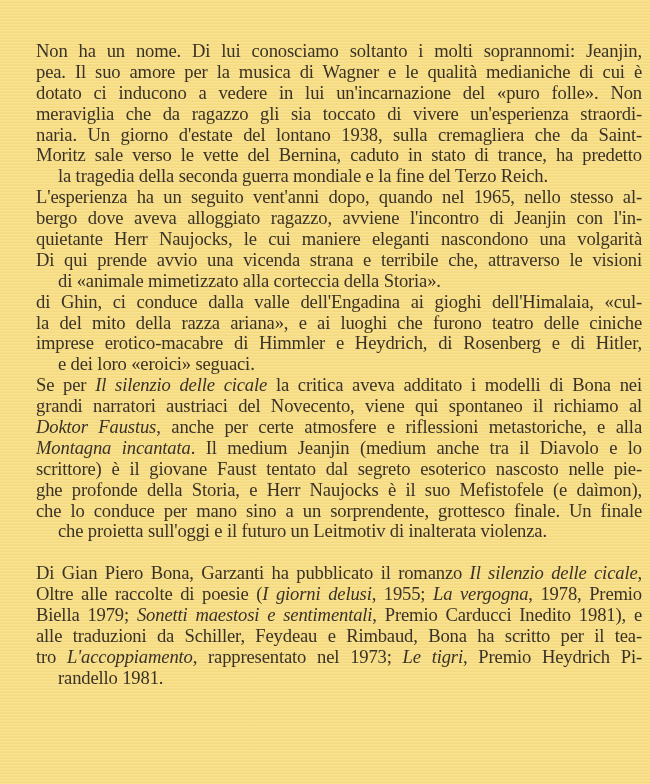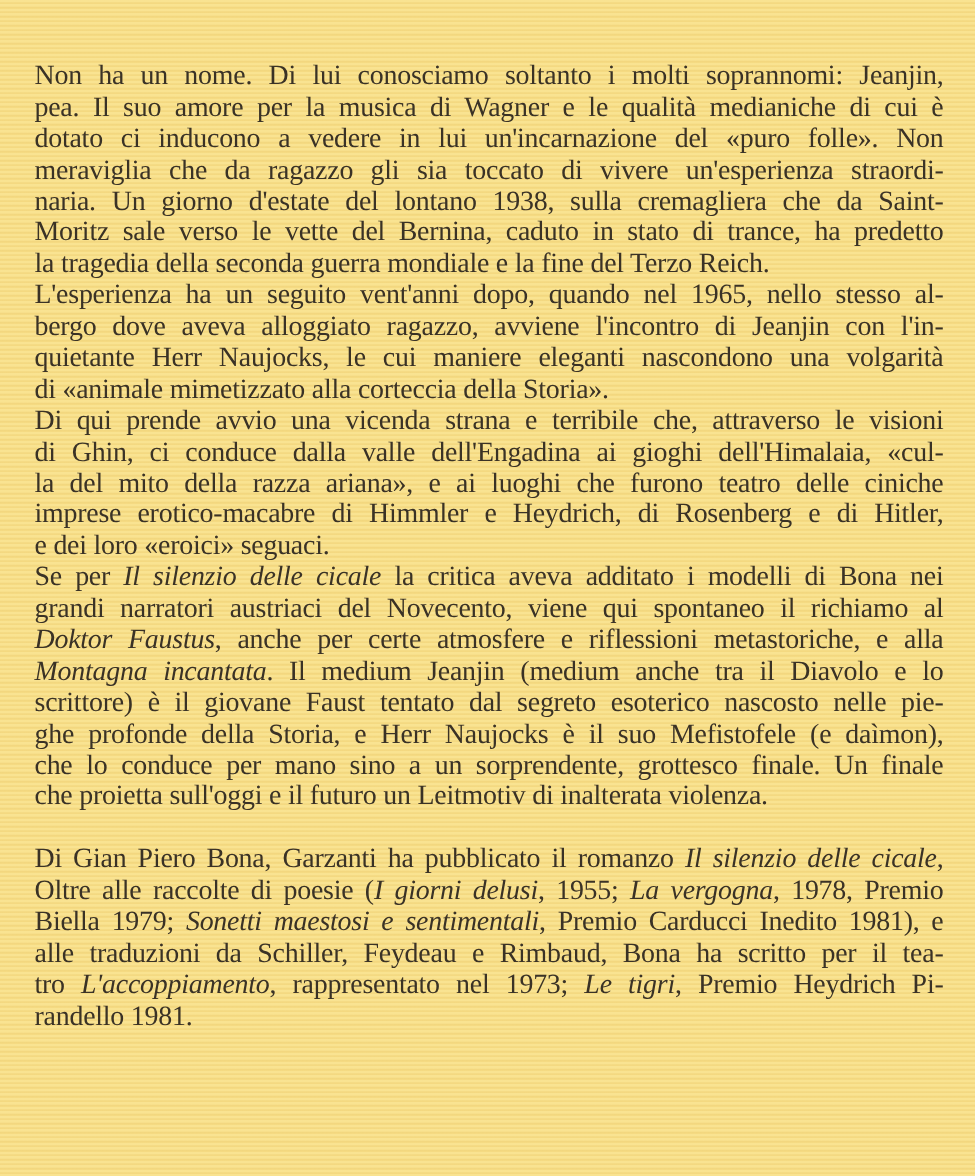--- a/index.html
+++ b/index.html
@@ -2,47 +2,47 @@
 <html><head>
 <meta charset="utf-8">
 <style>
   html, body { margin: 0; padding: 0; }
   body {
     width: 650px; height: 784px; overflow: hidden;
     background-color: #f6dc84;
     background-image: repeating-linear-gradient(180deg, rgba(255,240,170,0.35) 0px, rgba(255,240,170,0.35) 1px, rgba(220,180,90,0.12) 2px, rgba(246,220,132,0) 3px);
   }
   .page {
-    position: absolute; left: 23px; top: 41px; width: 606px;
+    position: absolute; left: 36px; top: 41px; width: 606px;
     font-family: "Liberation Serif", "DejaVu Serif", serif;
     font-size: 18.6px; line-height: 20.9px; color: #3a3226;
     letter-spacing: -0.15px;
   }
   .line { white-space: nowrap; display: block; text-align: justify; text-align-last: justify; height: 20.9px; }
-  .line.last { text-align-last: left; }
+  .line.last { text-align-last: left; margin-left: 22px; }
   .gap { height: 21px; }
   i { font-style: italic; }
 </style>
 </head>
 <body>
 
 <div class="page">
   <div>
     <span class="line"><span>Non ha un nome. Di lui conosciamo soltanto i molti soprannomi: Jeanjin,</span></span>
     <span class="line"><span>pea. Il suo amore per la musica di Wagner e le qualità medianiche di cui è</span></span>
     <span class="line"><span>dotato ci inducono a vedere in lui un'incarnazione del «puro folle». Non</span></span>
     <span class="line"><span>meraviglia che da ragazzo gli sia toccato di vivere un'esperienza straordi-</span></span>
     <span class="line"><span>naria. Un giorno d'estate del lontano 1938, sulla cremagliera che da Saint-</span></span>
     <span class="line"><span>Moritz sale verso le vette del Bernina, caduto in stato di trance, ha predetto</span></span>
     <span class="line last"><span>la tragedia della seconda guerra mondiale e la fine del Terzo Reich.</span></span>
     <span class="line"><span>L'esperienza ha un seguito vent'anni dopo, quando nel 1965, nello stesso al-</span></span>
     <span class="line"><span>bergo dove aveva alloggiato ragazzo, avviene l'incontro di Jeanjin con l'in-</span></span>
     <span class="line"><span>quietante Herr Naujocks, le cui maniere eleganti nascondono una volgarità</span></span>
+    <span class="line"><span>Di qui prende avvio una vicenda strana e terribile che, attraverso le visioni</span></span>
     <span class="line last"><span>di «animale mimetizzato alla corteccia della Storia».</span></span>
-    <span class="line"><span>Di qui prende avvio una vicenda strana e terribile che, attraverso le visioni</span></span>
     <span class="line"><span>di Ghin, ci conduce dalla valle dell'Engadina ai gioghi dell'Himalaia, «cul-</span></span>
     <span class="line"><span>la del mito della razza ariana», e ai luoghi che furono teatro delle ciniche</span></span>
     <span class="line"><span>imprese erotico-macabre di Himmler e Heydrich, di Rosenberg e di Hitler,</span></span>
     <span class="line last"><span>e dei loro «eroici» seguaci.</span></span>
     <span class="line"><span>Se per </span><i>Il silenzio delle cicale</i><span> la critica aveva additato i modelli di Bona nei</span></span>
     <span class="line"><span>grandi narratori austriaci del Novecento, viene qui spontaneo il richiamo al</span></span>
     <span class="line"><i>Doktor Faustus</i><span>, anche per certe atmosfere e riflessioni metastoriche, e alla</span></span>
     <span class="line"><i>Montagna incantata</i><span>. Il medium Jeanjin (medium anche tra il Diavolo e lo</span></span>
     <span class="line"><span>scrittore) è il giovane Faust tentato dal segreto esoterico nascosto nelle pie-</span></span>
     <span class="line"><span>ghe profonde della Storia, e Herr Naujocks è il suo Mefistofele (e daìmon),</span></span>

